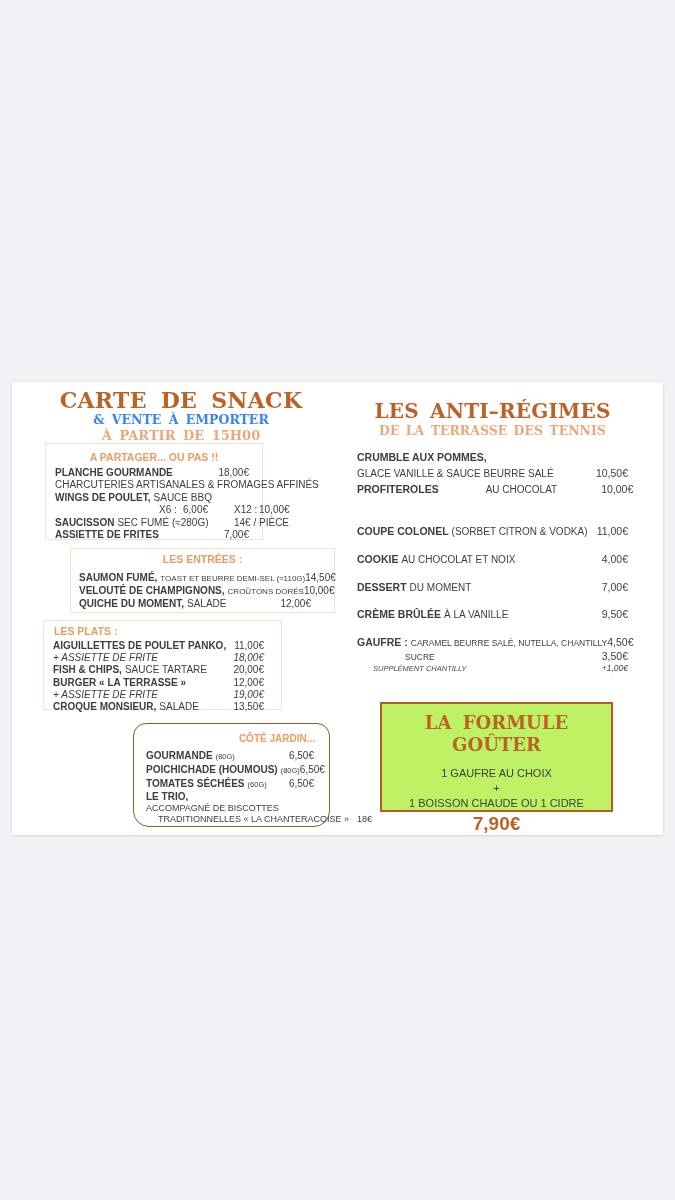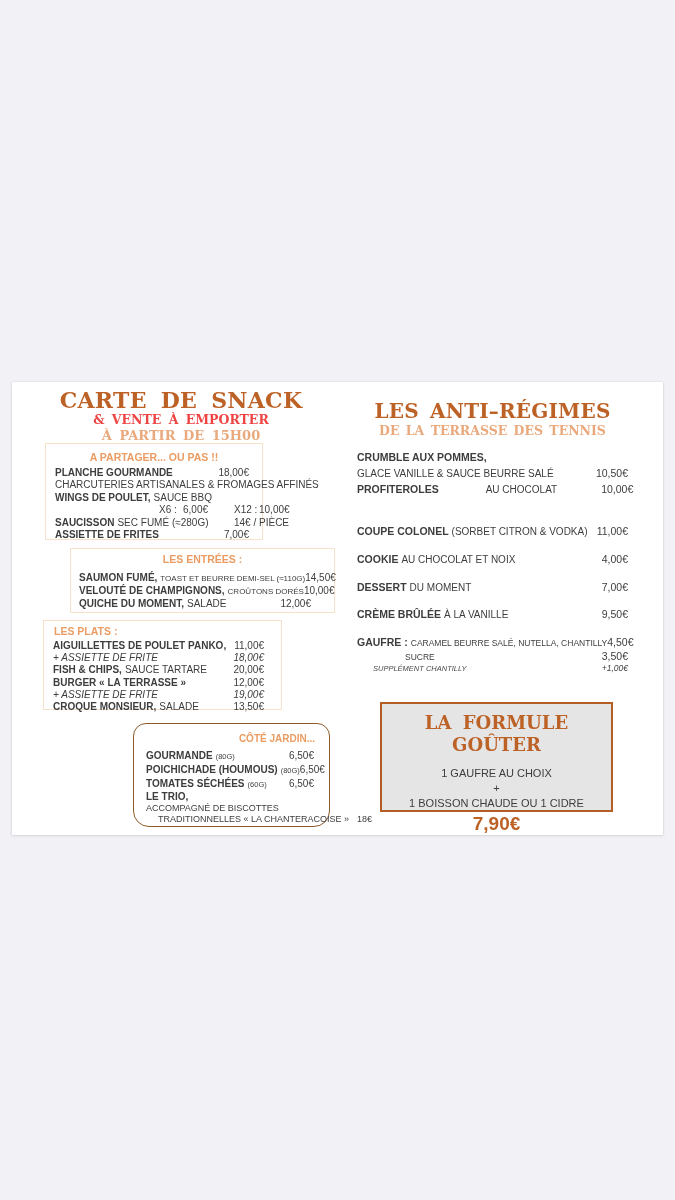--- a/index.html
+++ b/index.html
@@ -17,21 +17,21 @@
   }
   
   .left-header{position:absolute;left:33px;top:6px;width:272px;text-align:center;}
   .main-title{
     font-family:"DejaVu Serif", serif;font-weight:700;
     font-size:22px;line-height:24px;color:#bd6226;
     letter-spacing:0.3px;word-spacing:6px;
   }
   .sub1{
     font-family:"DejaVu Serif", serif;font-weight:700;
-    font-size:12.5px;line-height:14px;color:#ef4444;word-spacing:3px;margin-top:1px;
+    font-size:12.5px;line-height:14px;color:#3b82f6;word-spacing:3px;margin-top:1px;
   }
   .sub2{
     font-family:"DejaVu Serif", serif;font-weight:700;
     font-size:13px;line-height:15px;color:#eaa97c;word-spacing:3px;margin-top:1px;
   }
   .right-header{position:absolute;left:345px;top:18px;width:271px;text-align:center;}
   .right-title{
     font-family:"DejaVu Serif", serif;font-weight:700;
     font-size:20px;line-height:22px;color:#bd6226;
     letter-spacing:0.2px;word-spacing:4px;
@@ -81,21 +81,21 @@
   .right-col{position:absolute;left:345px;top:0;width:271px;height:453px;}
   .ritem{position:absolute;left:0;right:0;display:flex;align-items:baseline;font-size:10.5px;}
   .ritem .nm{font-size:10.5px;}
   .ritem .ds{font-size:10px;}
   .ritem .ds.sm{font-size:8.5px;}
   .ritem .note-lbl{font-style:italic;font-size:7.5px;color:#4a4a4a;}
   .ritem .note-pr{font-style:italic;font-size:8.5px;}
   
   .box-formule{
     position:absolute;left:368px;top:320px;width:233px;height:110px;
-    border:2px solid #b45d24;box-sizing:border-box;background:#e5e5e5;text-align:center;
+    border:2px solid #b45d24;box-sizing:border-box;background:#bef264;text-align:center;
   }
   .formule-title{
     font-family:"DejaVu Serif", serif;font-weight:700;
     font-size:18px;line-height:22px;color:#bd6226;word-spacing:5px;margin-top:8px;
   }
   .formule-line{font-size:11px;line-height:13px;color:#3d3d3d;}
   .fl1{margin-top:11px;} .flp{margin-top:2px;} .fl2{margin-top:2px;}
   .formule-price{font-size:19px;line-height:22px;font-weight:700;color:#bd6226;margin-top:3px;}
 </style>
 </head>

